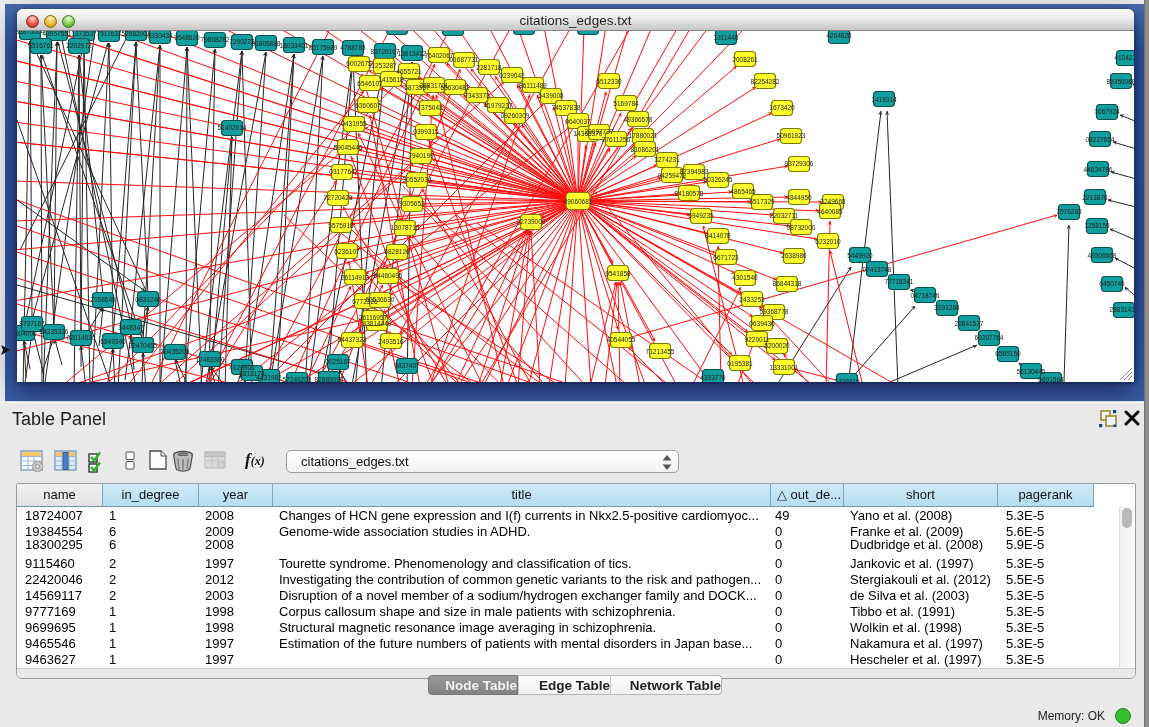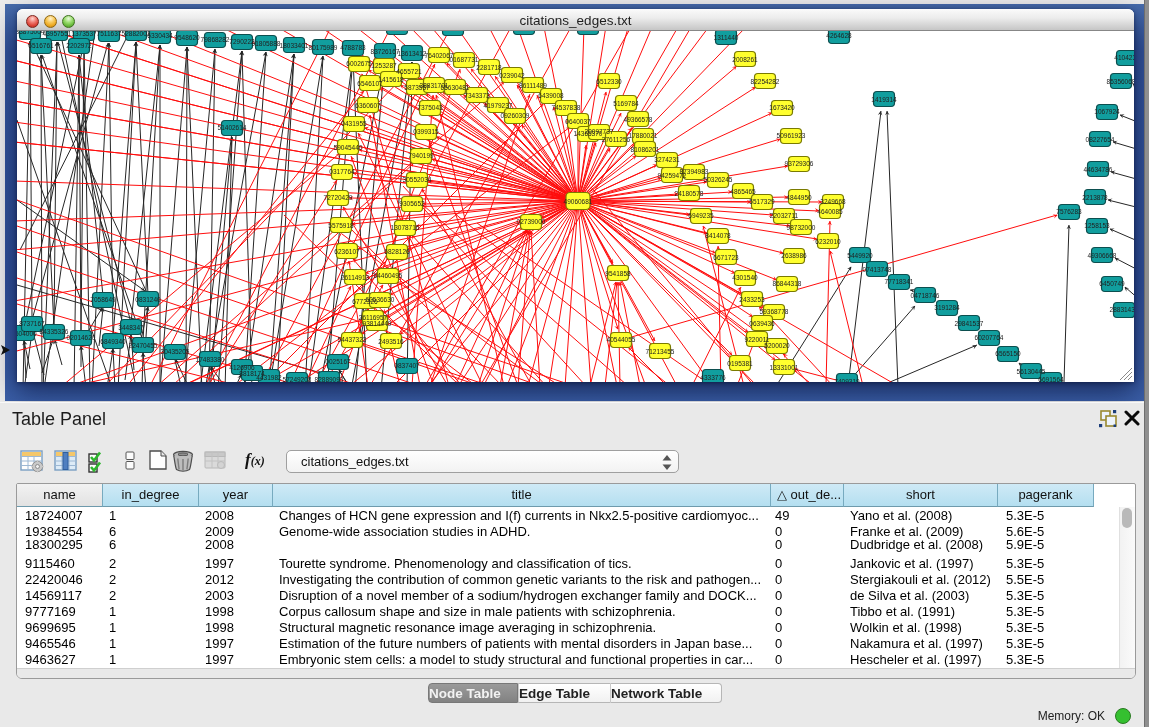--- a/index.html
+++ b/index.html
@@ -21,21 +21,21 @@
  border:1px solid #9f9f9f;border-radius:5px;box-sizing:border-box;font-size:13px;color:#111;
  line-height:21px;padding-left:14px}
 #table{left:16px;top:483px;width:1120px;height:196px;background:#fff;
  border:1px solid #9a9a9a;border-radius:2px 2px 6px 6px;box-sizing:border-box;overflow:hidden}
 .hcell{position:absolute;top:0;height:23px;background:linear-gradient(#cfeaf6,#b4dff0);
  border-right:1px solid #77aabf;border-bottom:1px solid #6e9aac;box-sizing:border-box;
  font-size:13px;text-align:center;line-height:22px;color:#111}
 .row{position:absolute;left:0;width:1100px;height:16px;font-size:13px;line-height:16px;color:#000;white-space:nowrap}
 .c{position:absolute;top:0;overflow:hidden;white-space:nowrap}
 #seg{left:428px;top:675px;height:20px;font-size:13.5px;font-weight:bold}
-.segb{position:absolute;top:8px;height:20px;line-height:20px;text-align:left;
+.segb{position:absolute;top:0;height:20px;line-height:20px;text-align:right;
  background:linear-gradient(#ffffff,#f1f1f1);color:#222;border-top:1px solid #b6b6b6;border-bottom:1px solid #b6b6b6;box-sizing:border-box}
 #memory{right:44px;top:709px;font-size:12px;color:#222}
 #rstrip{left:1144px;top:0;width:5px;height:727px;background:#8f8f8f;border-left:1px solid #6e6e6e;box-sizing:border-box}
 svg text{user-select:none}
 </style></head><body>
 <div class="abs" id="bluep"></div>
 <div class="abs" id="win" style="background:#fff"></div>
 <div class="abs" id="canvas">
     <svg width="1117" height="351" viewBox="17 31 1117 351" xmlns="http://www.w3.org/2000/svg" style="position:absolute;left:0;top:0">
       <line x1="148" y1="295" x2="31" y2="41" stroke="#262626" stroke-width="1.0"></line>
@@ -1107,21 +1107,20 @@
       <span class="c" style="left:188px;width:66px">1997</span>
       <span class="c" style="left:262px;width:486px">Estimation of the future numbers of patients with mental disorders in Japan base...</span>
       <span class="c" style="left:758px;width:66px">0</span>
       <span class="c" style="left:833px;width:146px">Nakamura et al. (1997)</span>
       <span class="c" style="left:989px;width:86px">5.3E-5</span>
     </div>
     <div class="row" style="top:168px">
       <span class="c" style="left:8px;width:76px">9463627</span>
       <span class="c" style="left:92px;width:88px">1</span>
       <span class="c" style="left:188px;width:66px">1997</span>
-      <span class="c" style="left:262px;width:486px">Embryonic stem cells: a model to study structural and functional properties in car...</span>
       <span class="c" style="left:758px;width:66px">0</span>
       <span class="c" style="left:833px;width:146px">Hescheler et al. (1997)</span>
       <span class="c" style="left:989px;width:86px">5.3E-5</span>
     </div>
     <div class="abs" style="left:1102px;top:23px;width:16px;height:161px;background:linear-gradient(90deg,#f2f2f2,#fbfbfb);border-left:1px solid #e0e0e0"></div>
     <div class="abs" style="left:1105px;top:24px;width:10px;height:20px;background:#b9b9b9;border-radius:6px"></div>
     <div class="abs" style="left:0px;top:184px;width:1118px;height:12px;background:#e9e9e9;border-top:1px solid #cfcfcf"></div>
   </div>
 <div class="abs" id="seg">
 <div class="segb" style="left:0;width:90px;background:linear-gradient(#9a9a9a,#828282);color:#f2f2f2;border:1px solid #787878;border-radius:4px 0 0 4px">Node Table</div>

